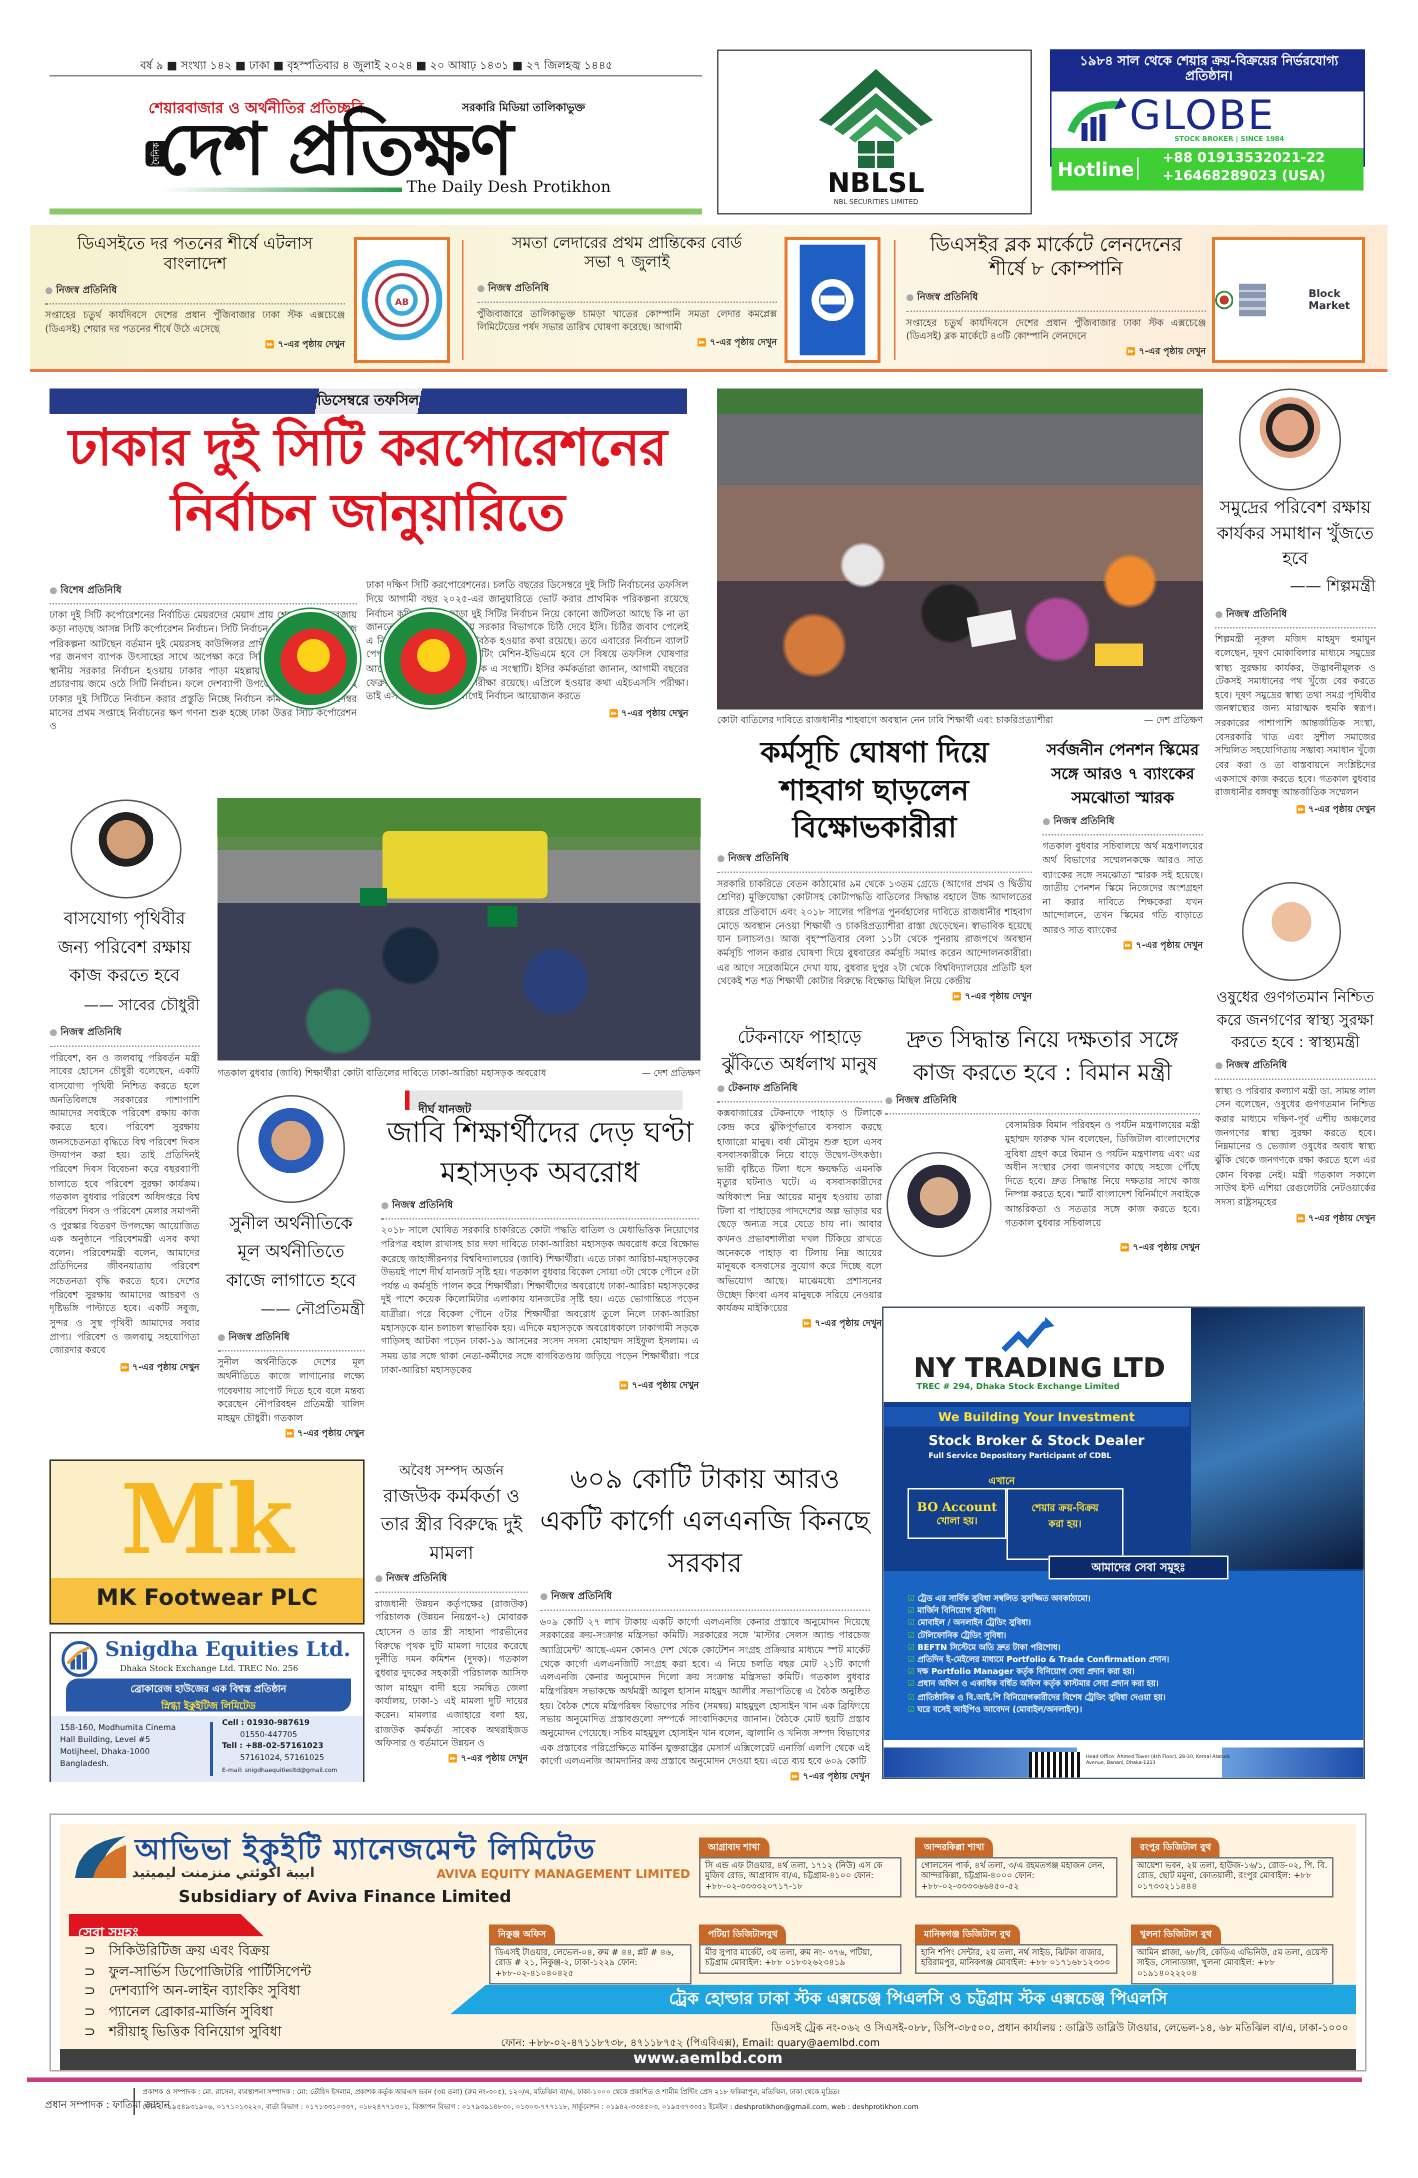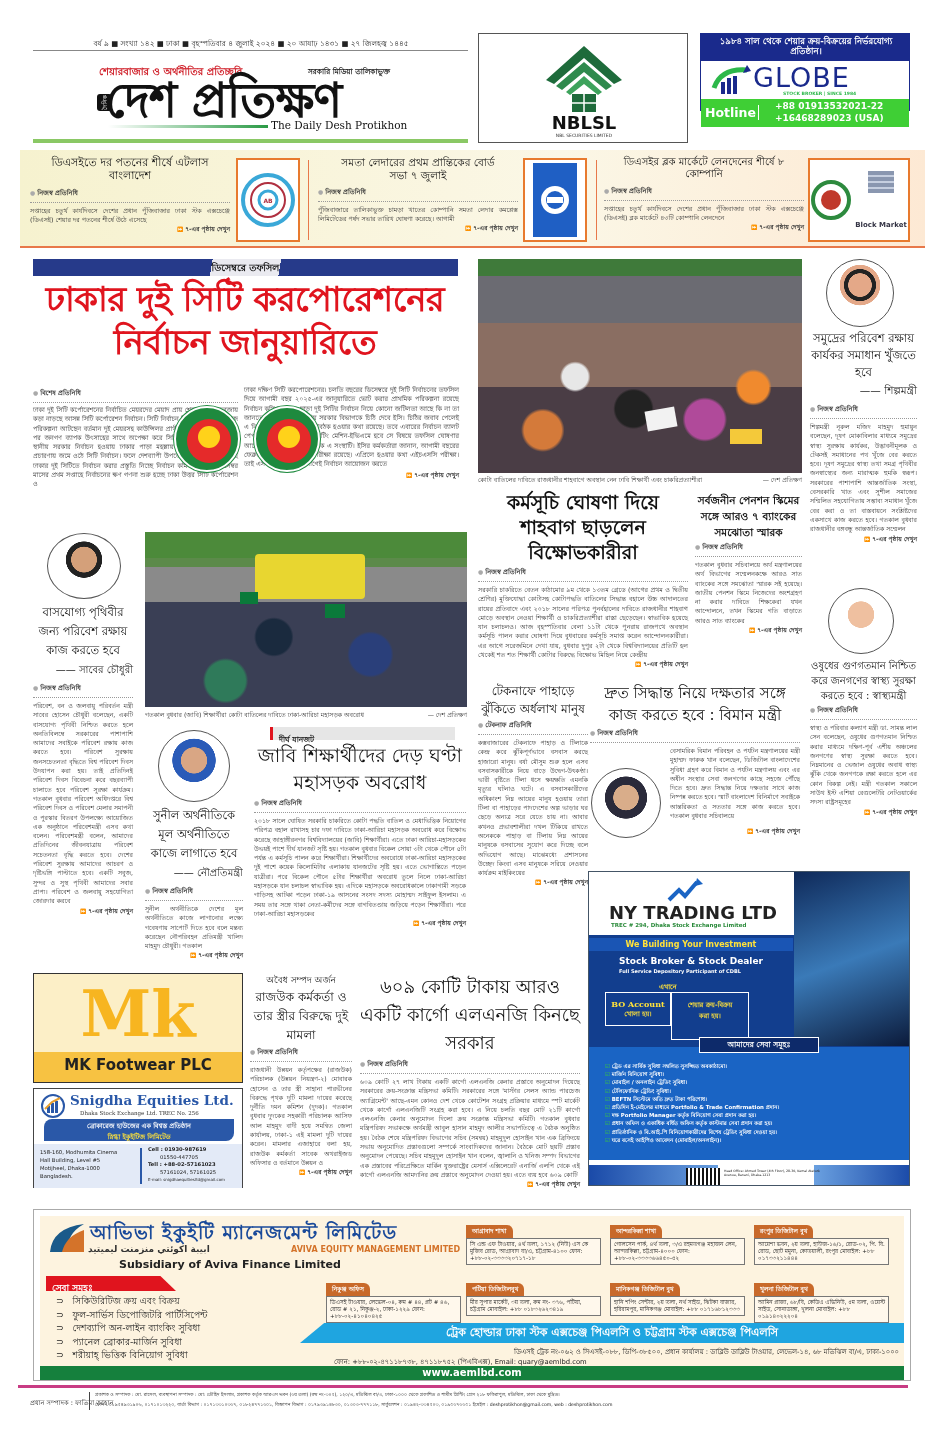--- a/index.html
+++ b/index.html
@@ -101,31 +101,31 @@
     <rect x="0" y="0" width="44" height="74" fill="#1f5fc4"></rect>
     <circle cx="22" cy="37" r="14" fill="#fff"></circle>
     <circle cx="22" cy="37" r="9" fill="#1f5fc4"></circle>
     <rect x="14" y="34" width="16" height="6" fill="#fff"></rect>
   </svg>
 </div>
 
 <div class="abs" style="left:596px;top:160px;width:1px;height:80px;background:#e8784a;"></div>
 
 <div class="abs" style="left:604px;top:156px;width:200px;">
-  <div class="hl" style="font-size:10px;font-weight:normal;padding:0 10px;">ডিএসইর ব্লক মার্কেটে লেনদেনের শীর্ষে ৮ কোম্পানি</div>
+  <div class="hl" style="font-size:13px;font-weight:normal;padding:0 10px;">ডিএসইর ব্লক মার্কেটে লেনদেনের শীর্ষে ৮ কোম্পানি</div>
   <div class="byline" style="margin-top:4px;">নিজস্ব প্রতিনিধি</div>
   <div class="body-text">সপ্তাহের চতুর্থ কার্যদিবসে দেশের প্রধান পুঁজিবাজার ঢাকা স্টক এক্সচেঞ্জে (ডিএসই) ব্লক মার্কেটে ৪৩টি কোম্পানি লেনদেনে</div>
   <div class="cont">৭-এর পৃষ্ঠায় দেখুন</div>
 </div>
 <div class="abs strip-box" style="left:808px;top:158px;width:102px;height:84px;display:flex;align-items:center;justify-content:center;gap:4px;">
   <svg width="40" height="40" viewBox="0 0 40 40">
     <circle cx="20" cy="20" r="18" fill="#fff" stroke="#2d8a3e" stroke-width="4"></circle>
     <circle cx="20" cy="20" r="10" fill="#c0392b"></circle>
   </svg>
-  <div style="display:flex;flex-direction:column;align-items:center;gap:28px;">
+  <div style="display:flex;flex-direction:row;align-items:center;gap:28px;">
     <div style="width:26px;height:22px;background:repeating-linear-gradient(0deg,#8a97b0 0 4px,#c6cfe0 4px 6px);"></div>
     <div style="font-size:7px;color:#334;font-weight:bold;">Block Market</div>
   </div>
 </div>
 
 <div class="abs" style="left:33px;top:259px;width:425px;height:17px;background:linear-gradient(100deg,#263a8a 0 42%,#eaeaf0 42% 58%,#263a8a 58%);">
   <div style="text-align:center;font-size:9.5px;font-weight:bold;color:#111;line-height:17px;">ডিসেম্বরে তফসিল</div>
 </div>
 <div class="abs" style="left:20px;top:278px;width:450px;text-align:center;font-size:34px;font-weight:bold;color:#e0141e;line-height:42px;letter-spacing:-0.5px;">ঢাকার দুই সিটি করপোরেশনের</div>
 <div class="abs" style="left:20px;top:321px;width:450px;text-align:center;font-size:34px;font-weight:bold;color:#e0141e;line-height:42px;letter-spacing:-0.5px;">নির্বাচন জানুয়ারিতে</div>
@@ -393,21 +393,21 @@
   <div class="abs" style="left:720px;top:66px;width:135px;">
     <div class="ad-tag">খুলনা ডিজিটাল বুথ</div>
     <div class="ad-box">আমিন প্লাজা, ৬৮/বি, কেডিএ এভিনিউ, ৫ম তলা, ওয়েস্ট সাইড, সোনাডাঙ্গা, খুলনা মোবাইল: +৮৮ ০১৯১৪০২২২০৪</div>
   </div>
 
   <div class="abs" style="left:266px;top:113px;width:604px;height:20px;background:#1fa5e0;clip-path:polygon(4% 0,100% 0,100% 100%,0 100%);">
     <div style="text-align:center;font-size:11px;color:#fff;font-weight:bold;line-height:20px;padding-left:20px;">ট্রেক হোল্ডার ঢাকা স্টক এক্সচেঞ্জ পিএলসি ও চট্টগ্রাম স্টক এক্সচেঞ্জ পিএলসি</div>
   </div>
   <div class="abs" style="left:300px;top:136px;width:565px;text-align:right;font-size:6.8px;color:#222;">ডিএসই ট্রেক নং-০৬২ ও সিএসই-০৮৮, ডিপি-৩৮৫০০, প্রধান কার্যালয় : ডাব্লিউ ডাব্লিউ টাওয়ার, লেভেল-১৪, ৬৮ মতিঝিল বা/এ, ঢাকা-১০০০</div>
   <div class="abs" style="left:300px;top:146px;width:565px;text-align:left;font-size:6.8px;color:#222;">ফোন: +৮৮-০২-৪৭১১৮৭৩৮, ৪৭১১৮৭৫২ (পিএবিএক্স), Email: quary@aemlbd.com</div>
-  <div class="abs" style="left:6px;top:156px;width:864px;height:14px;background:#15803d;">
+  <div class="abs" style="left:6px;top:156px;width:864px;height:14px;background:#404040;">
     <div style="text-align:center;font-size:10px;color:#fff;font-weight:bold;line-height:14px;">www.aemlbd.com</div>
   </div>
 </div>
 
 <div class="abs" style="left:18px;top:1385px;width:890px;height:3px;background:#c83c84;"></div>
 <div class="abs" style="left:30px;top:1397px;font-size:6.6px;color:#222;">প্রধান সম্পাদক : ফাতিমা জাহান</div>
 <div class="abs" style="left:89px;top:1392px;width:1px;height:18px;background:#444;"></div>
 <div class="abs" style="left:95px;top:1391px;width:820px;font-size:4.6px;color:#222;white-space:nowrap;overflow:hidden;">প্রকাশক ও সম্পাদক : মো. রাসেল, ব্যবস্থাপনা সম্পাদক : মো: তৌহিদ ইসলাম, প্রকাশক কর্তৃক আরএস ভবন (৩য় তলা) (রুম নং-৩০৫), ১২০/এ, মতিঝিল বা/এ, ঢাকা-১০০০ থেকে প্রকাশিত ও শামীম প্রিন্টিং প্রেস ২১৮ ফকিরাপুল, মতিঝিল, ঢাকা থেকে মুদ্রিত।</div>
 <div class="abs" style="left:95px;top:1401px;width:820px;font-size:4.6px;color:#222;white-space:nowrap;overflow:hidden;">ফোন : ০১৯৫৪৯৩১৯০৬, ০১৭১০১৩২২০, বার্তা বিভাগ : ০১৭১৩৩১০৩৩৭, ০১৮২৪৭৭১৩০১, বিজ্ঞাপন বিভাগ : ০১৭৯৩৯১৪৮৩০, ০১৩০৩-৭৭৭১১৮, সার্কুলেশন : ০১৯৪২-৩৩৪৫০৩, ০১৯৫৩৭৩৩৫১ ইমেইল : deshprotikhon@gmail.com, web : deshprotikhon.com</div>
 

